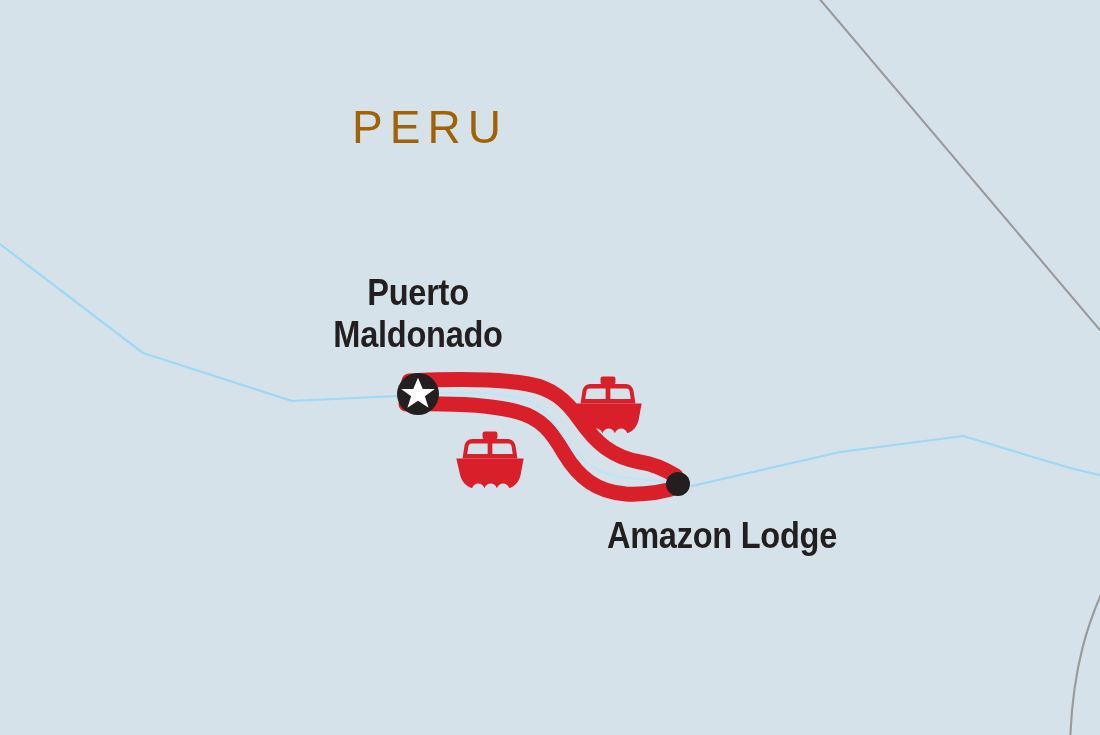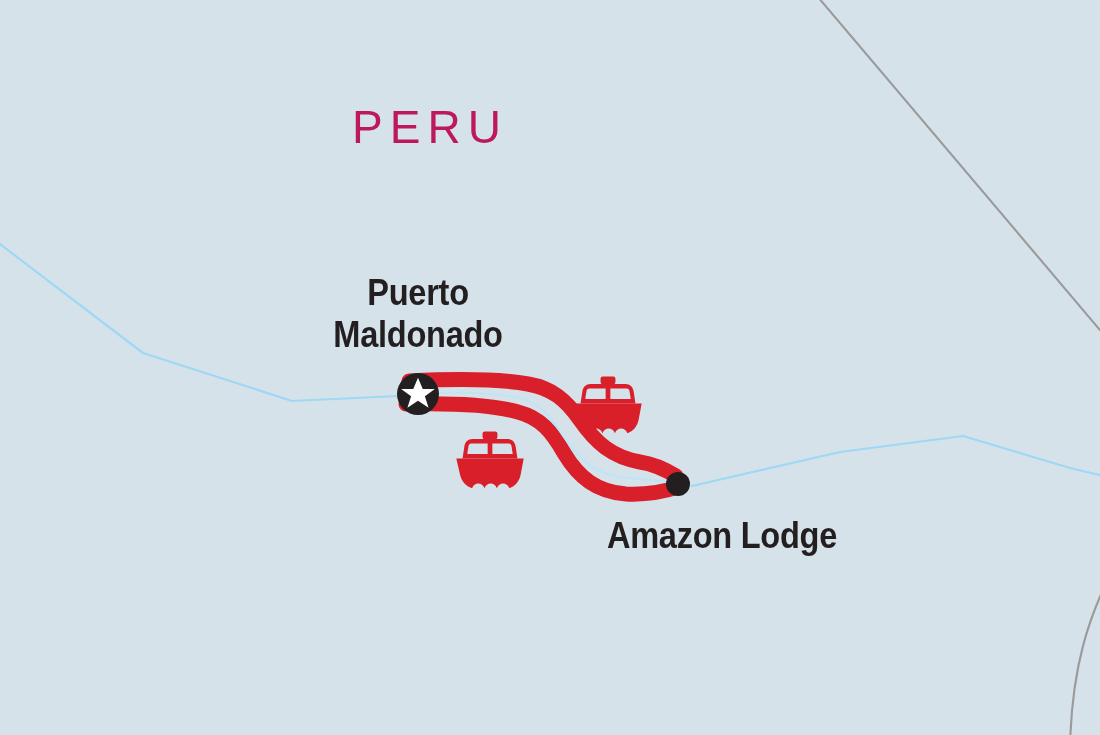--- a/index.html
+++ b/index.html
@@ -34,21 +34,21 @@
   }
   
   #country-label {
     left: 0;
     top: 100px;
     width: 860px;
     text-align: center;
     font-size: 46px;
     font-weight: 400;
     letter-spacing: 7px;
-    color: #be185d;
+    color: #a16207;
   }
   
   #city-label {
     left: 0;
     top: 272px;
     width: 836px;
     text-align: center;
     font-size: 37px;
     line-height: 42px;
     font-weight: 700;

